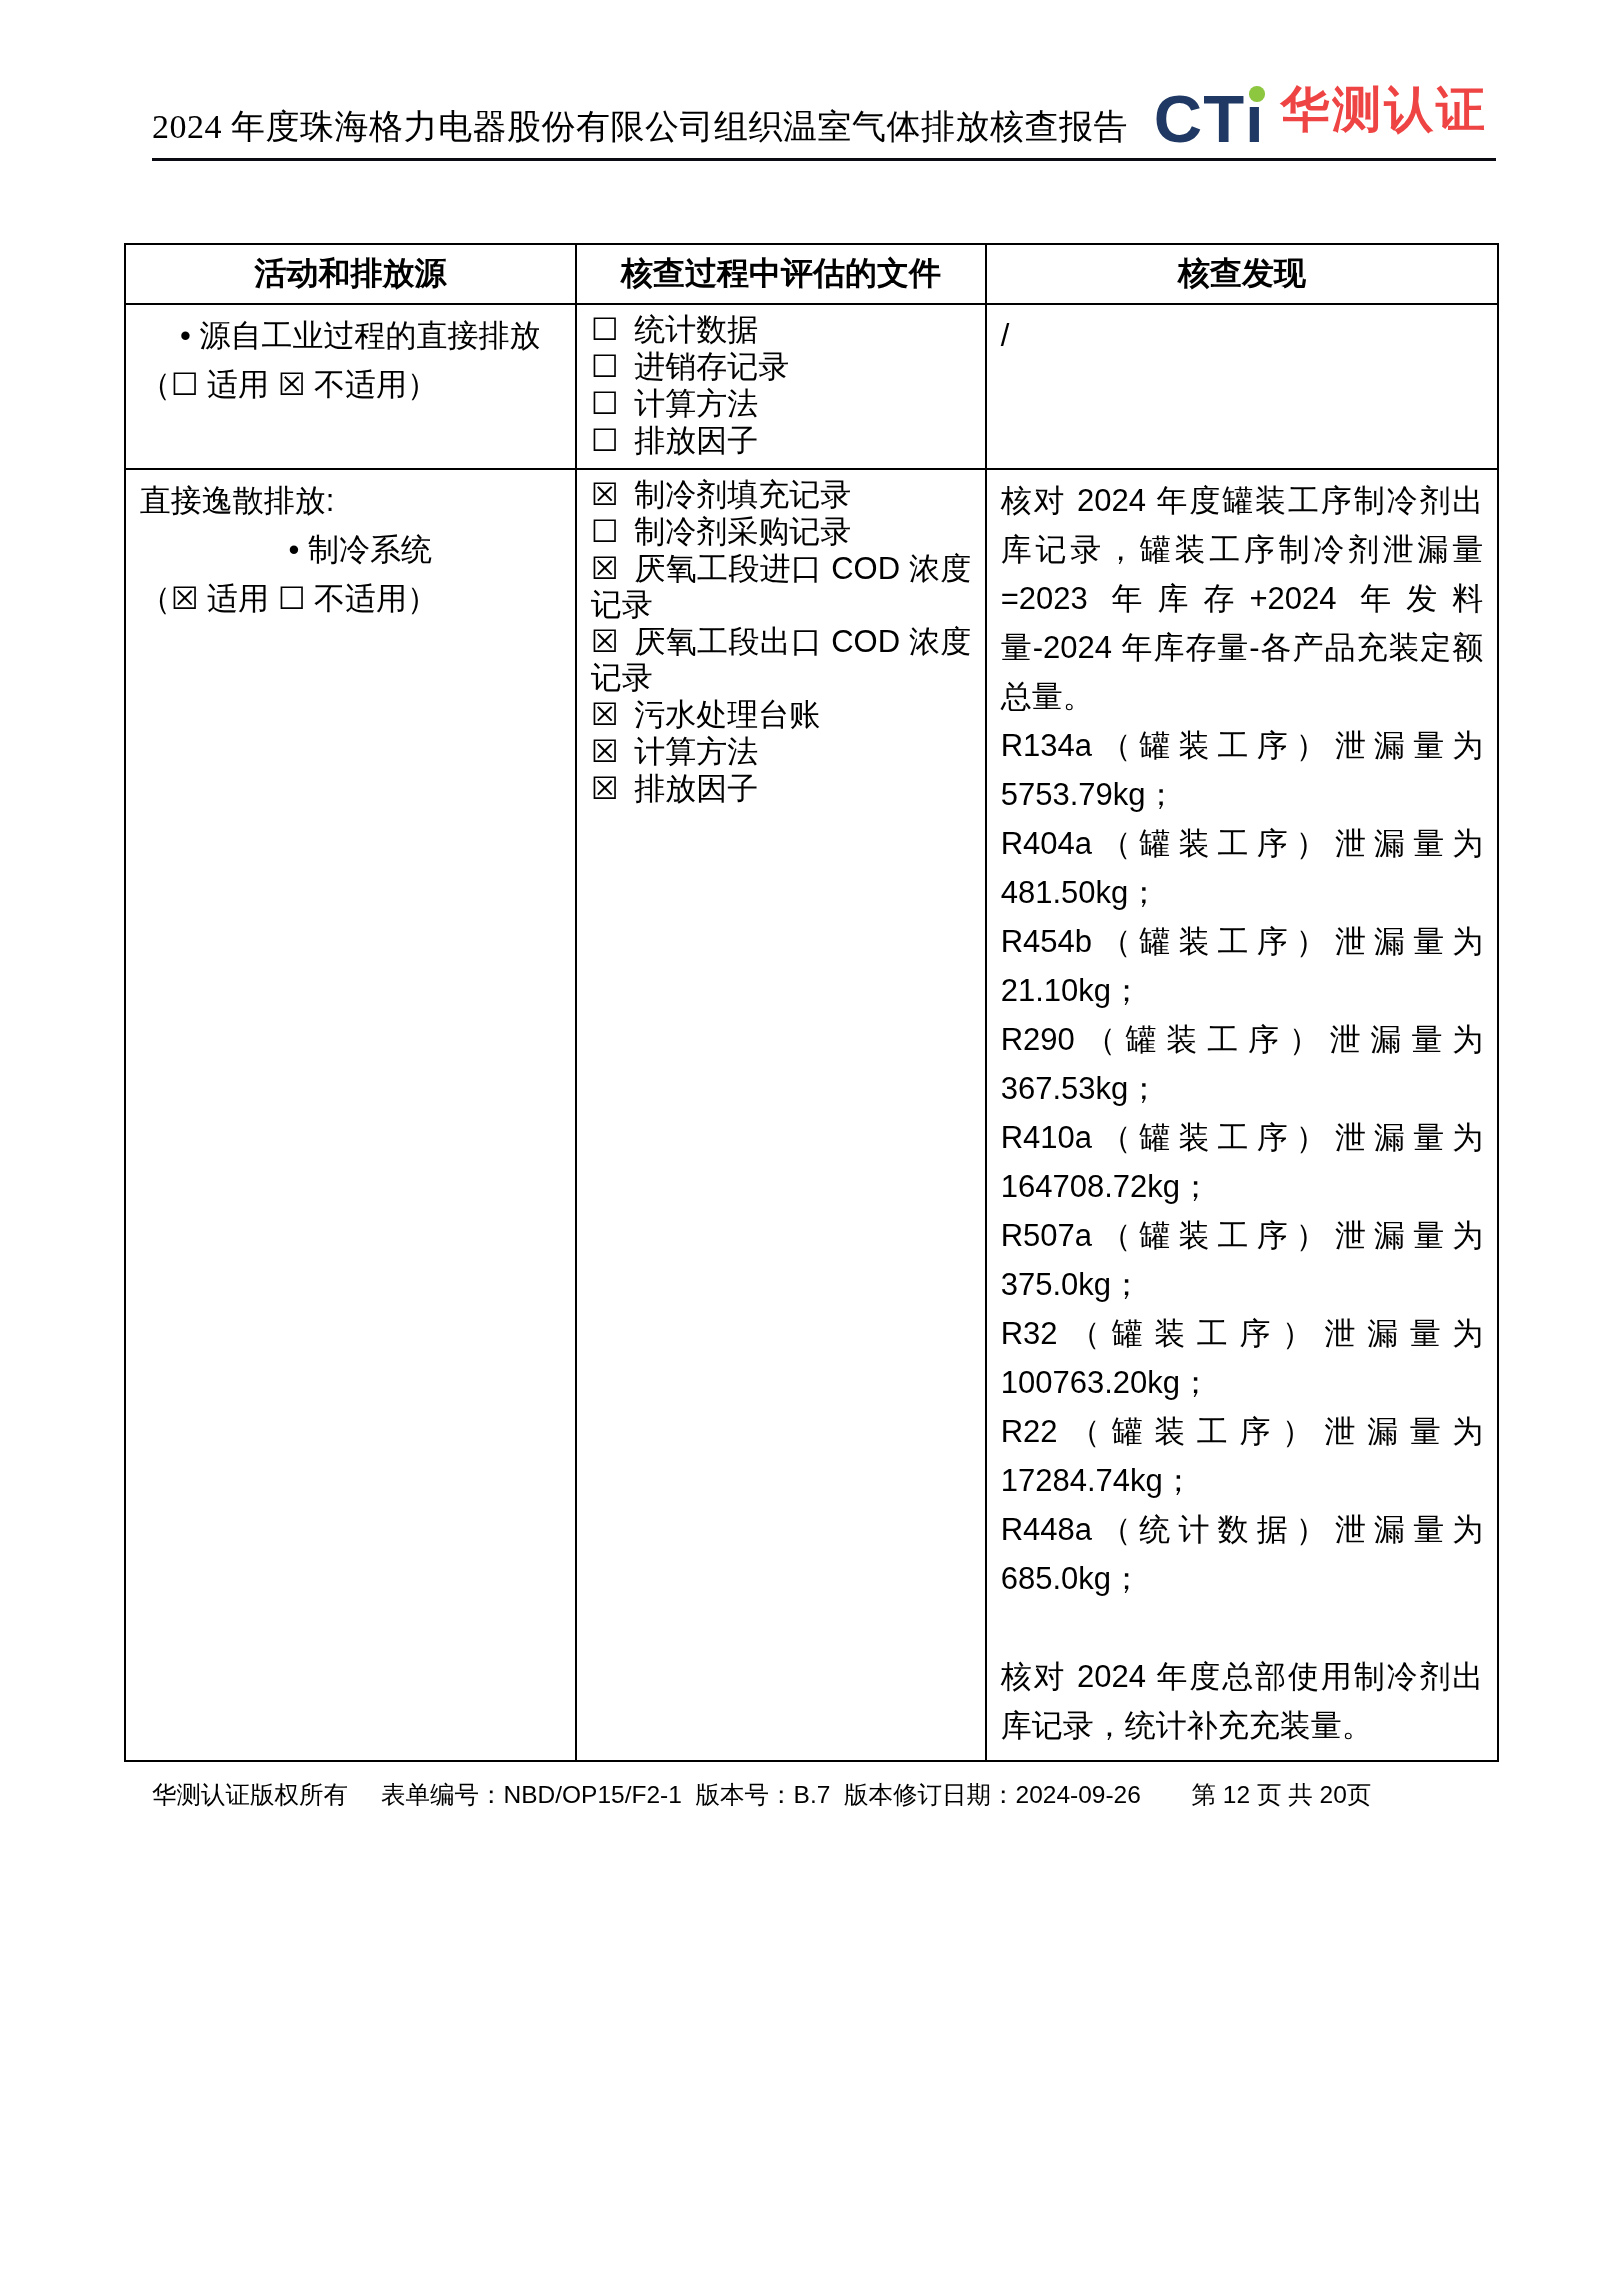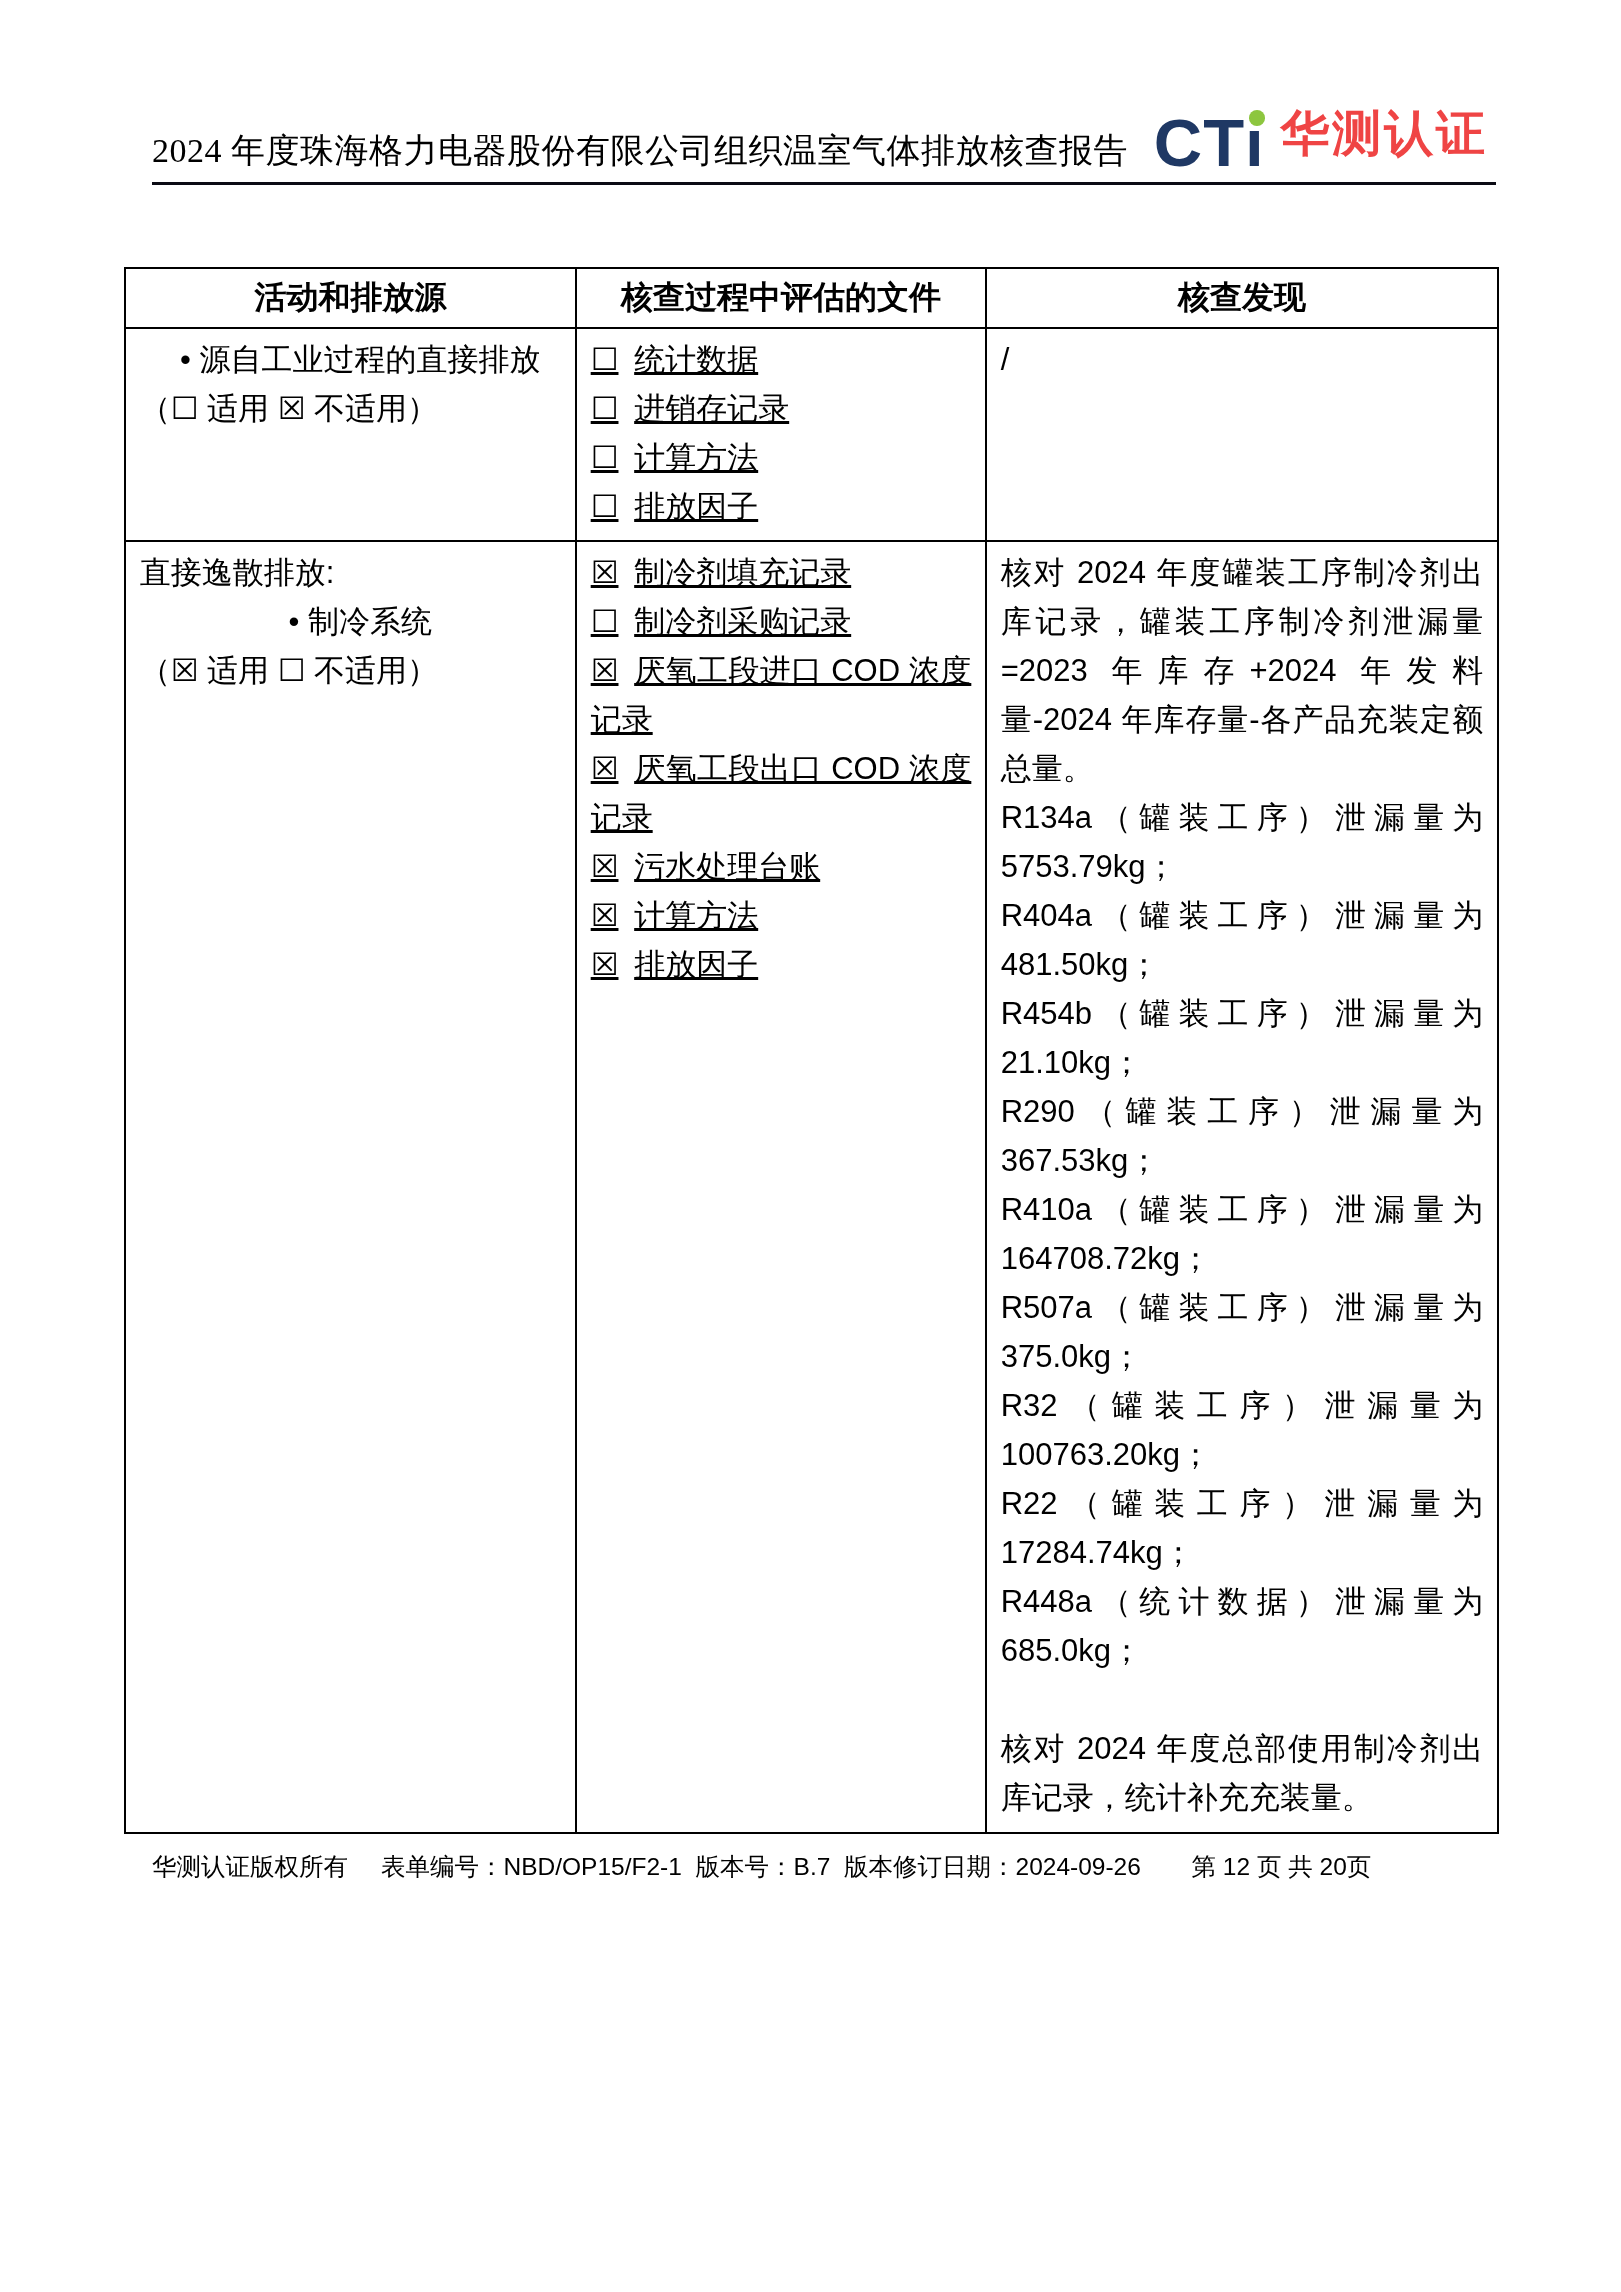--- a/index.html
+++ b/index.html
@@ -8,21 +8,21 @@
     width: 1621px; height: 2293px;
     background: #ffffff;
     color: #000;
     font-family: "Liberation Sans", "DejaVu Sans", sans-serif;
     overflow: hidden;
   }
   
   .header {
     position: relative;
     margin: 0 125px 0 152px;
-    height: 185px;
+    height: 161px;
     border-bottom: 3.9px solid #0b0b14;
     box-sizing: border-box;
   }
   .title {
     position: absolute; left: 0; bottom: 7.8px;
     font-family: "Liberation Serif", "DejaVu Serif", serif;
     font-size: 34px; letter-spacing: 0.5px;
     white-space: nowrap;
   }
   .logo { position: absolute; right: 8px; bottom: 5.9px; display: flex; align-items: flex-start; }
@@ -52,21 +52,21 @@
   }
   .report-table td {
     border: 2px solid #000;
     vertical-align: top;
     padding: 5.9px 13.7px 9.8px 13.7px;
   }
   .tline { line-height: 49px; min-height: 49px; }
   .tline.blank { line-height: 49px; }
   .findings .tline { text-align: justify; text-justify: inter-ideograph; }
   .activity .tline.bullet { padding-left: 19.6px; text-align: center; }
-  .doc-item { line-height: 49px; text-align: justify; text-justify: inter-ideograph; text-decoration: underline; }
+  .doc-item { line-height: 36px; text-align: justify; text-justify: inter-ideograph; }
   .cb { font-family: "DejaVu Sans", sans-serif; margin-right: 15.7px; }
   
   .footer {
     margin: 15.7px 0 0 152px;
     font-size: 24.5px;
     display: flex; align-items: baseline;
     white-space: nowrap;
   }
   .footer .fgroup { margin-right: 13.7px; }
   .footer .copyright { margin-right: 33px; }

